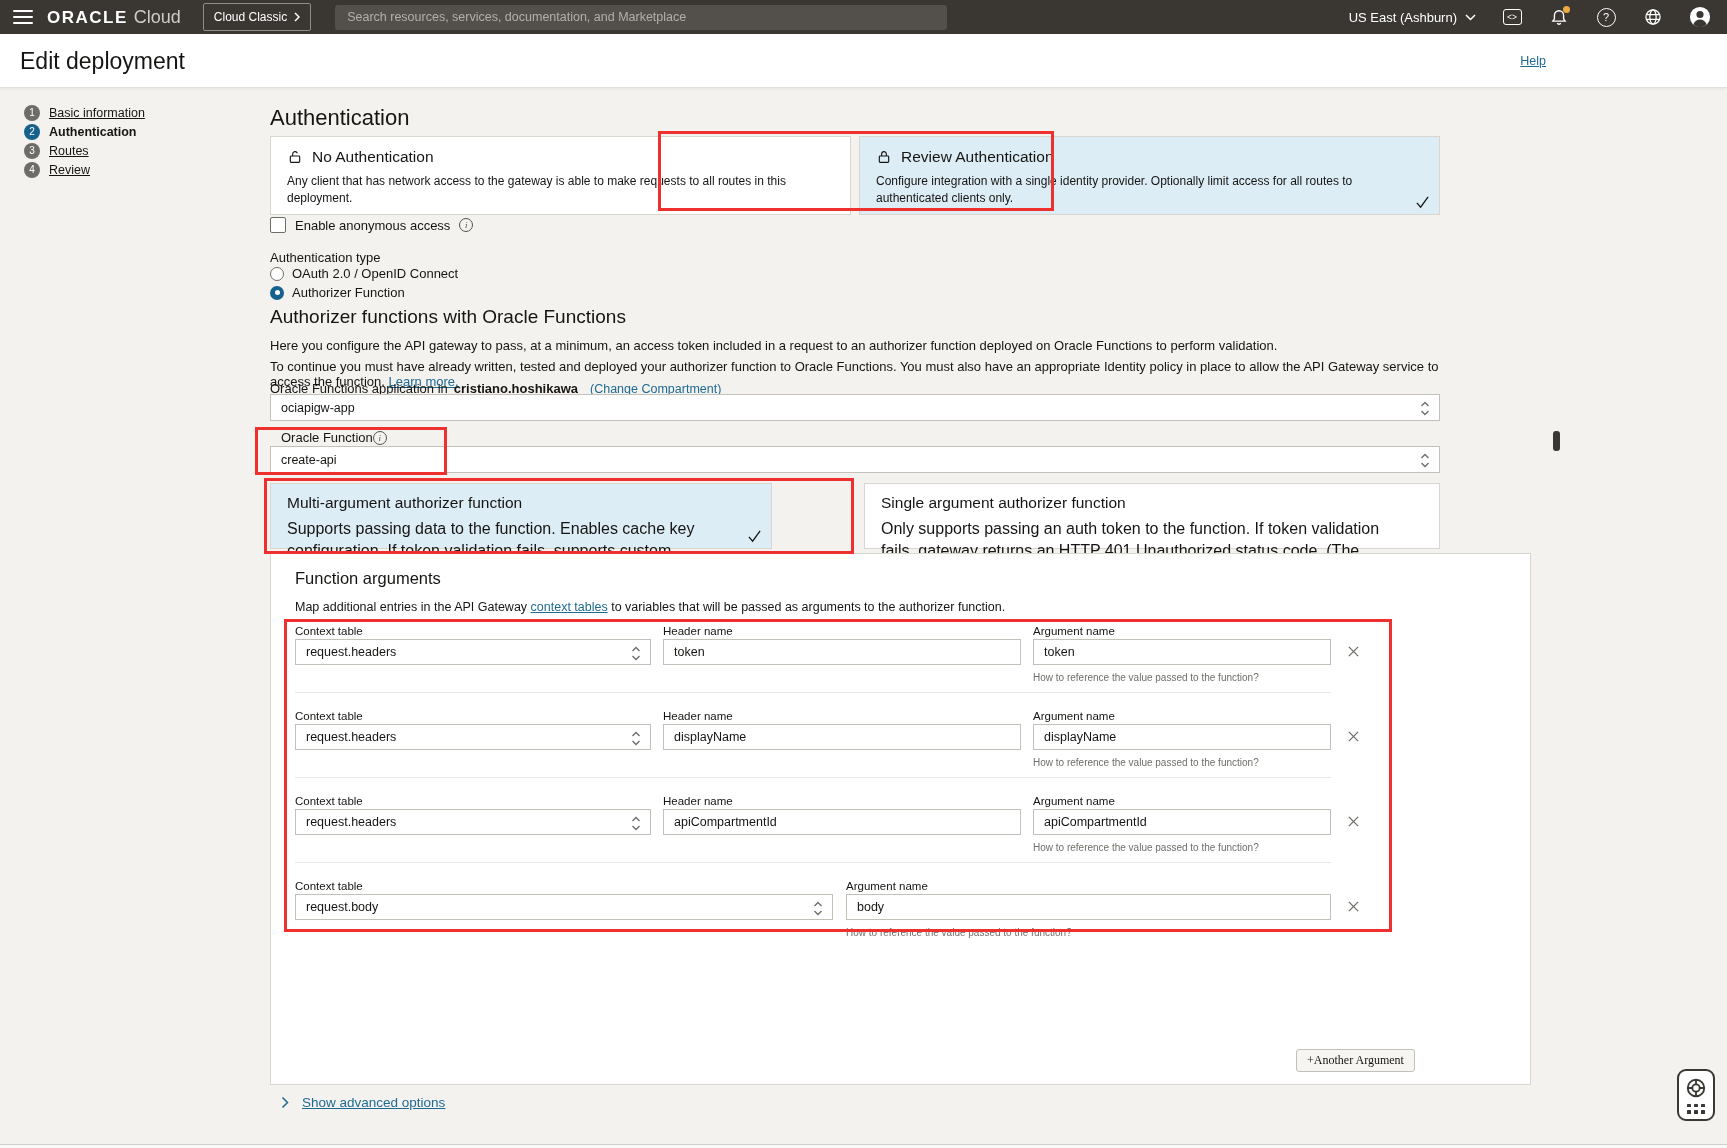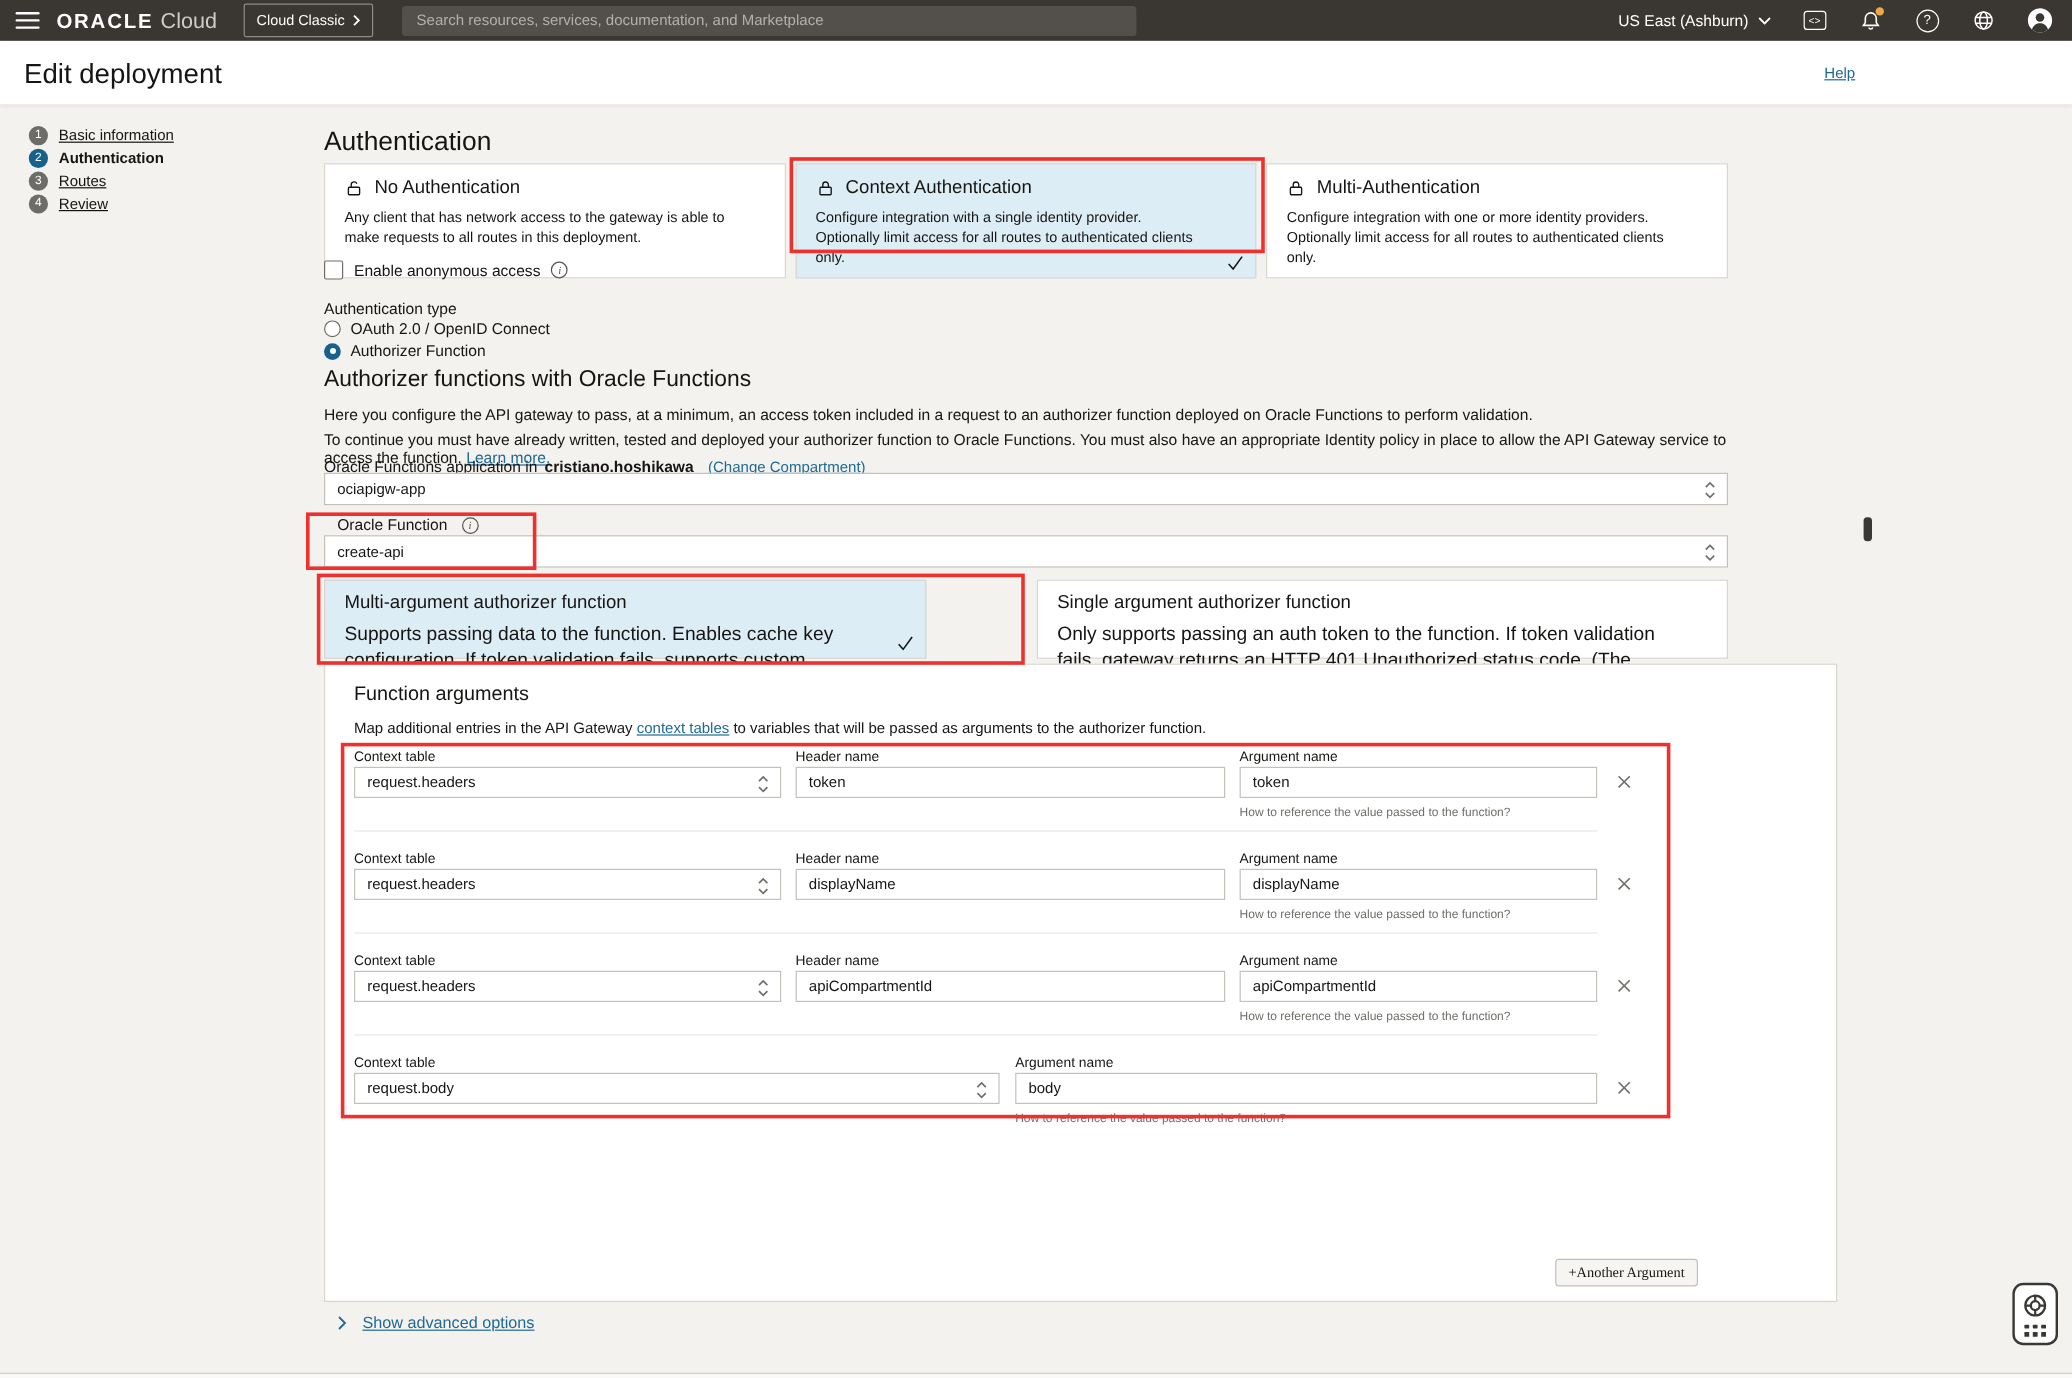--- a/index.html
+++ b/index.html
@@ -62,21 +62,21 @@
   .h2 { position:absolute; left:270px; top:306px; font-size:19px; font-weight:400; }
   .para { position:absolute; left:270px; font-size:13px; color:#161513; }
   .blue-link { color:#1f6a92; text-decoration:underline; cursor:pointer; }
 
   .field-label-row { position:absolute; left:270px; top:381px; font-size:13px; display:flex; gap:6px; align-items:center; }
   .bold { font-weight:bold; }
 
   .select { background:#fff; border:1px solid #c4c1ba; height:27px; display:flex; align-items:center; padding:0 10px; font-size:12.5px; cursor:pointer; position:relative; }
   .select .spin { position:absolute; right:9px; top:6px; }
   .sel-app { position:absolute; left:270px; top:394px; width:1170px; }
-  .fn-label { position:absolute; left:281px; top:430px; font-size:13px; display:flex; align-items:center; gap:12px; }
+  .fn-label { position:absolute; left:281px; top:430px; font-size:13px; display:flex; align-items:center; gap:0; }
   .sel-fn { position:absolute; left:270px; top:446px; width:1170px; }
 
   .fn-cards { position:absolute; left:270px; top:483px; width:1170px; height:66px; }
   .fn-card { position:absolute; top:0; background:#fff; border:1px solid #d9d6d0; padding:10px 16px 8px 16px; height:66px; }
   .fn-card.selected { background:#ddedf5; }
   .fn-card .card-title { font-size:15.5px; margin-bottom:6px; }
   .fn-card .card-desc { font-size:16px; }
   .fn-card-multi { left:0; width:502px; }
   .fn-card-single { left:594px; width:576px; }
 
@@ -209,36 +209,26 @@
         <span>No Authentication</span>
       </div>
       <div class="card-desc">Any client that has network access to the gateway is able to make requests to all routes in this deployment.</div>
     </div>
     <div class="card selected">
       <div class="card-title">
         <svg width="16" height="16" viewBox="0 0 24 24" fill="none" stroke="#161513" stroke-width="1.7">
           <rect x="5" y="10.5" width="14" height="9.5" rx="1.2"></rect>
             <path d="M8.5 10.5V7.5a3.5 3.5 0 0 1 7 0v3"></path>
         </svg>
-        <span>Context Authentication</span>
+        <span>Review Authentication</span>
       </div>
       <div class="card-desc">Configure integration with a single identity provider. Optionally limit access for all routes to authenticated clients only.</div>
       <svg class="card-check" width="15" height="14" viewBox="0 0 16 15">
           <path d="M2 8.5l4 4.5L14 2" fill="none" stroke="#161513" stroke-width="1.4"></path>
         </svg>
-    </div>
-    <div class="card">
-      <div class="card-title">
-        <svg width="16" height="16" viewBox="0 0 24 24" fill="none" stroke="#161513" stroke-width="1.7">
-          <rect x="5" y="10.5" width="14" height="9.5" rx="1.2"></rect>
-            <path d="M8.5 10.5V7.5a3.5 3.5 0 0 1 7 0v3"></path>
-        </svg>
-        <span>Multi-Authentication</span>
-      </div>
-      <div class="card-desc">Configure integration with one or more identity providers. Optionally limit access for all routes to authenticated clients only.</div>
     </div>
   </div>
 
   <div class="checkbox-row">
     <div class="checkbox"></div>
     <span class="cb-label">Enable anonymous access</span>
     <div class="info-circ">i</div>
   </div>
 
   <div class="type-label">Authentication type</div>

